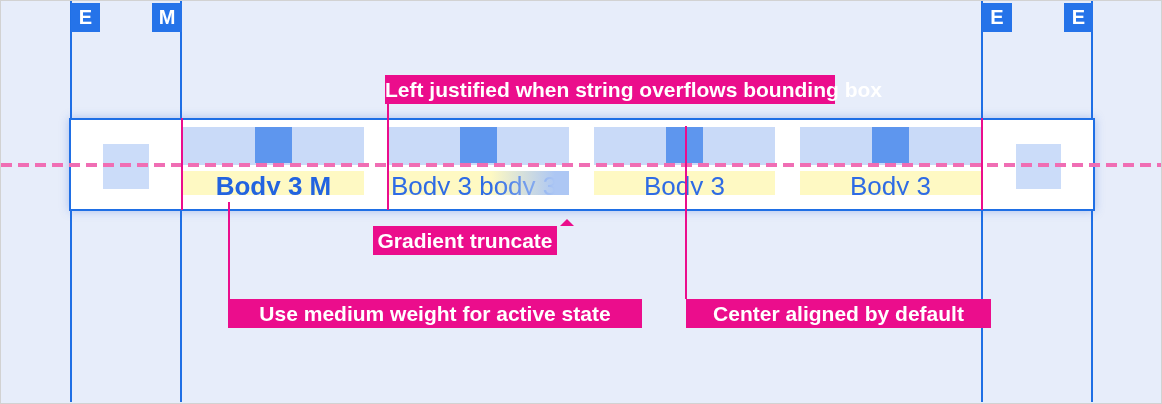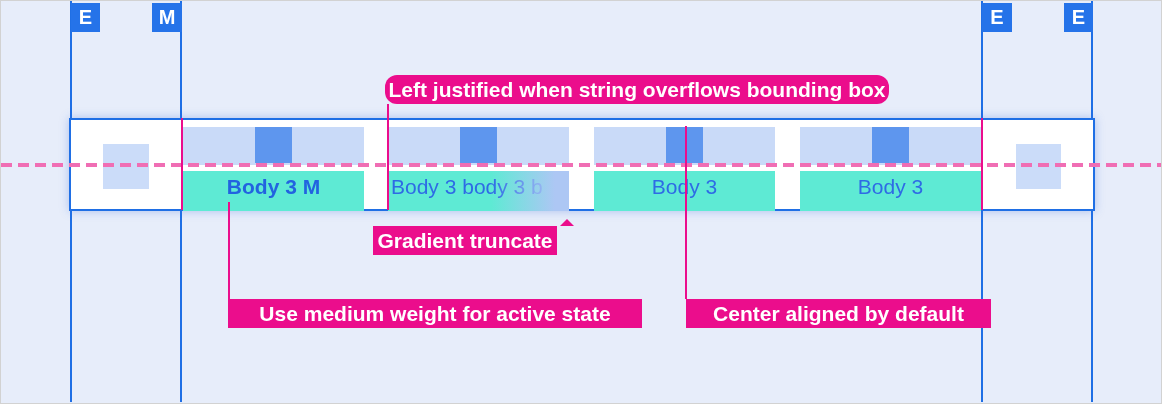--- a/index.html
+++ b/index.html
@@ -75,24 +75,24 @@
   .tab-4 { left: 799px; }
   .tab .hit {
     position: absolute; left: 0; top: 0; right: 0; height: 38px;
     background: #C9DAF8;
   }
   .tab .block {
     position: absolute; top: 0; left: 72px; width: 37px; height: 36px;
     background: #5E96EE;
   }
   .tab .lbl {
-    position: absolute; left: 0; right: 0; top: 44px; height: 40px;
-    background: #5eead4;
+    position: absolute; left: 0; right: 0; top: 44px; height: 24px;
+    background: #fef9c3;
     color: #2E6BE5;
-    font-size: 21px;
+    font-size: 26px;
     line-height: 31px;
     text-align: center;
     white-space: nowrap;
     overflow: hidden;
   }
   .tab-1 .lbl { font-weight: bold; color: #2263E0; }
   .tab-2 .lbl { text-align: left; padding-left: 3px; }
   .tab-2 .fade {
     position: absolute; right: 0; top: 0; bottom: 0; width: 78px;
     background: linear-gradient(90deg, rgba(173,199,244,0) 0%, #ADC7F4 82%);
@@ -125,21 +125,21 @@
     height: 29px;
     background: #EB0D8C;
     color: #ffffff;
     font-size: 21px;
     font-weight: bold;
     line-height: 29px;
     text-align: center;
     white-space: nowrap;
     z-index: 6;
   }
-  .co-overflow { left: 384px; top: 74px;  width: 504px; border-radius: 12px; }
+  .co-overflow { left: 384px; top: 74px;  width: 450px; }
   .co-truncate { left: 372px; top: 225px; width: 184px; text-align: center; }
   .co-active   { left: 227px; top: 298px; width: 414px; }
   .co-center   { left: 685px; top: 298px; width: 305px; }
 
   .arrow-up {
     position: absolute;
     left: 559px; top: 218px;
     width: 0; height: 0;
     border-left: 7px solid transparent;
     border-right: 7px solid transparent;

